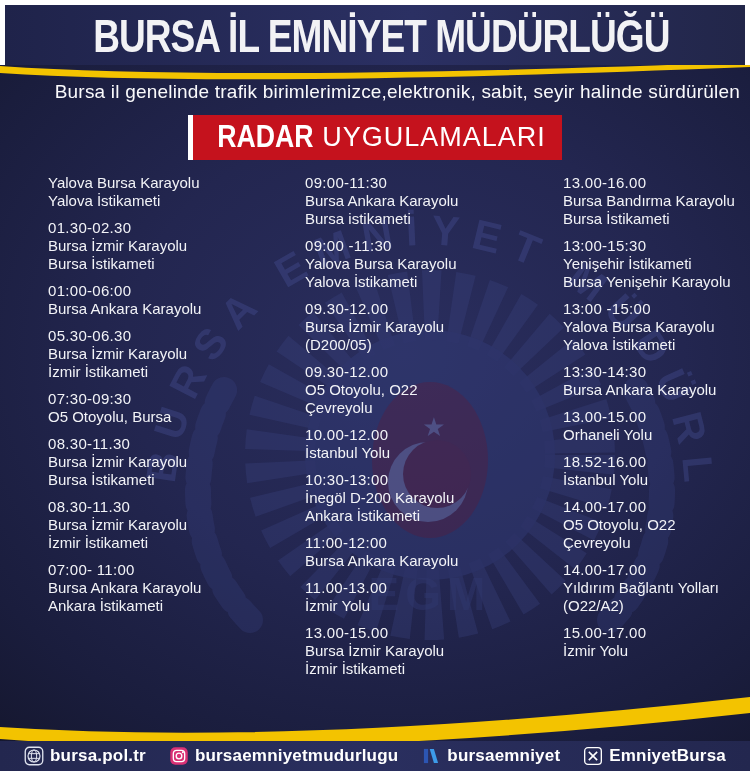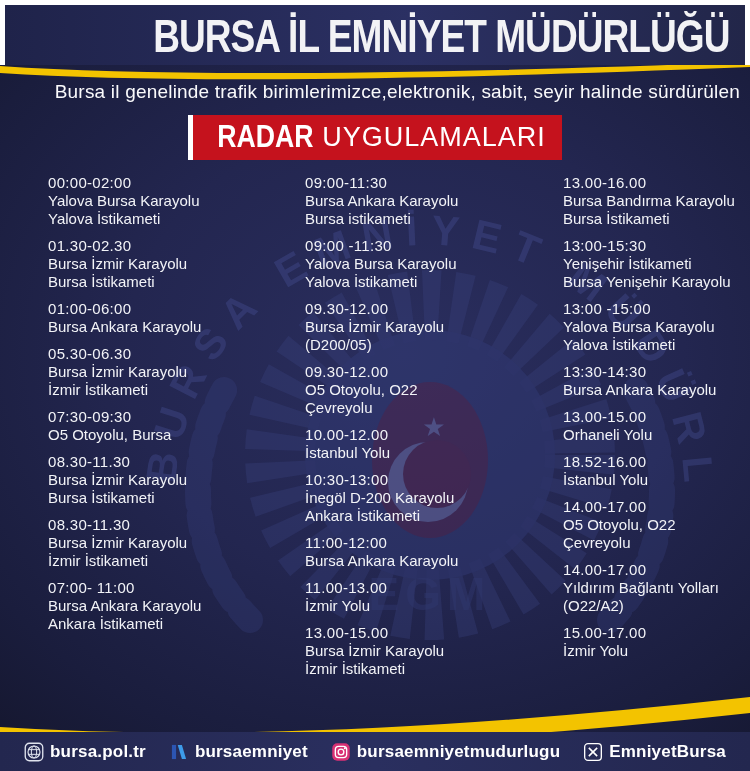--- a/index.html
+++ b/index.html
@@ -5,21 +5,21 @@
   html,body{margin:0;padding:0;background:#0d0f24;}
   .poster{
     position:relative;width:750px;height:771px;overflow:hidden;
     font-family:"Liberation Sans",sans-serif;color:#fff;
     background:radial-gradient(ellipse 620px 520px at 54% 46%, #2a2e5e 0%, #232650 45%, #1a1d3d 80%, #15172f 100%);
   }
   
   .header{
     position:relative;z-index:5;border:5px solid #ffffff;border-bottom:none;
     background:linear-gradient(90deg,#1f234a 0%, #2b3063 55%, #222649 100%);
-    text-align:right;padding:10px 0 6px 12px;height:44px;
+    text-align:center;padding:10px 0 6px 12px;height:44px;
   }
   .header h1{
     margin:0;font-size:39px;line-height:44px;font-weight:bold;color:#f2f2f5;
     letter-spacing:-1px;display:inline-block;transform:scale(0.95,1.18);transform-origin:center;
     white-space:nowrap;
   }
   .swoosh-top{position:absolute;left:0;top:60px;z-index:4;pointer-events:none;}
   
   .intro-line{
     position:relative;z-index:3;text-align:right;margin:16px 10px 0 10px;
@@ -38,21 +38,21 @@
     padding:14px 0 0 48px;align-items:start;
   }
   .entry{margin-bottom:9px;}
   .entry div{font-size:15px;line-height:18px;color:#f2f3f7;}
   .entry .time{letter-spacing:0.3px;}
   
   .watermark{position:absolute;inset:0;z-index:1;pointer-events:none;}
   
   .swoosh-bottom{position:absolute;left:0;bottom:24px;z-index:4;pointer-events:none;}
   .footer{
-    position:absolute;left:0;bottom:0;width:100%;height:39px;z-index:5;
+    position:absolute;left:0;bottom:0;width:100%;height:30px;z-index:5;
     background:linear-gradient(90deg,#23274f,#2a2f5f 50%,#23274f);
     display:flex;align-items:center;justify-content:space-between;
     padding:0 24px;box-sizing:border-box;
   }
   .footer-item{display:flex;align-items:center;gap:6px;cursor:pointer;}
   .footer-item span.lbl{font-size:17px;font-weight:bold;color:#ffffff;letter-spacing:0.2px;}
   .footer-item svg{display:block;}
 </style>
 </head>
 <body>
@@ -93,21 +93,20 @@
   <div class="badge-row">
     <div class="badge">
       <span class="strong">RADAR</span>
       <span class="rest">UYGULAMALARI</span>
     </div>
   </div>
 
   <main class="columns">
       <div class="col">
         <div class="entry">
-          <div class="time">00:00-02:00</div>
           <div class="loc">Yalova Bursa Karayolu</div>
           <div class="loc">Yalova İstikameti</div>
         </div>
         <div class="entry">
           <div class="time">01.30-02.30</div>
           <div class="loc">Bursa İzmir Karayolu</div>
           <div class="loc">Bursa İstikameti</div>
         </div>
         <div class="entry">
           <div class="time">01:00-06:00</div>
@@ -238,38 +237,38 @@
         <rect x="1.5" y="1.5" width="21" height="21" rx="5" fill="none" stroke="#dfe3ee" stroke-width="1.6"></rect>
         <circle cx="12" cy="12" r="7.2" fill="none" stroke="#dfe3ee" stroke-width="1.4"></circle>
         <ellipse cx="12" cy="12" rx="3.2" ry="7.2" fill="none" stroke="#dfe3ee" stroke-width="1.2"></ellipse>
         <path d="M5,9.2 H19 M5,14.8 H19" fill="none" stroke="#dfe3ee" stroke-width="1.2"></path>
       </svg>
       <span class="lbl">bursa.pol.tr</span>
     </div>
 
     <div class="footer-item">
       <svg width="20" height="20" viewBox="0 0 24 24">
-        <path d="M3.5,3.5 h5 v17 h-5 z" fill="#2c55b2"></path>
-        <path d="M10.5,3.5 h5 l5,17 h-5 z" fill="#3d9be9"></path>
-      </svg>
-      <span class="lbl">bursaemniyet</span>
-    </div>
-
-    <div class="footer-item">
-      <svg width="20" height="20" viewBox="0 0 24 24">
         <rect x="1.5" y="1.5" width="21" height="21" rx="6" fill="#d93175"></rect>
         <rect x="5.2" y="5.2" width="13.6" height="13.6" rx="4" fill="none" stroke="#ffffff" stroke-width="1.6"></rect>
         <circle cx="12" cy="12" r="3.4" fill="none" stroke="#ffffff" stroke-width="1.6"></circle>
         <circle cx="16.6" cy="7.5" r="1.2" fill="#ffffff"></circle>
       </svg>
       <span class="lbl">bursaemniyetmudurlugu</span>
     </div>
 
     <div class="footer-item">
       <svg width="20" height="20" viewBox="0 0 24 24">
+        <path d="M3.5,3.5 h5 v17 h-5 z" fill="#2c55b2"></path>
+        <path d="M10.5,3.5 h5 l5,17 h-5 z" fill="#3d9be9"></path>
+      </svg>
+      <span class="lbl">bursaemniyet</span>
+    </div>
+
+    <div class="footer-item">
+      <svg width="20" height="20" viewBox="0 0 24 24">
         <rect x="2" y="2" width="20" height="20" rx="4" fill="none" stroke="#ffffff" stroke-width="1.6"></rect>
         <path d="M7,7 L17,17 M17,7 L7,17" stroke="#ffffff" stroke-width="1.9"></path>
       </svg>
       <span class="lbl">EmniyetBursa</span>
     </div>
 
   </footer>
 </div>
 
 </body></html>

